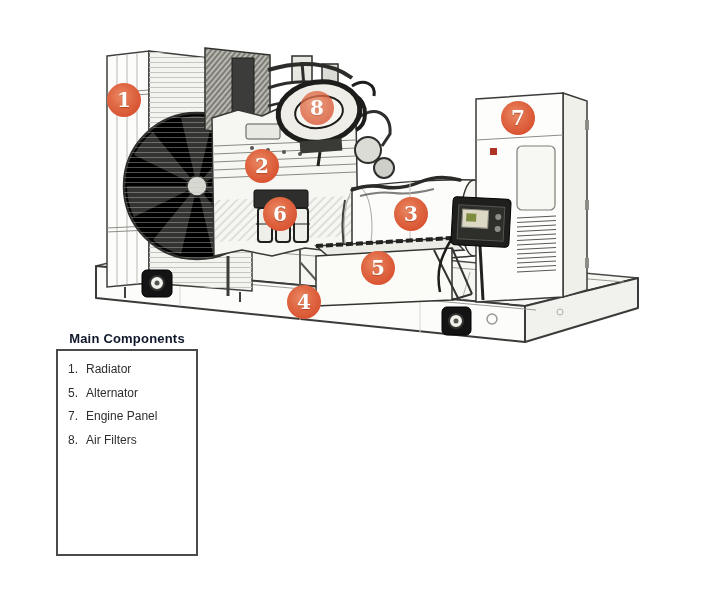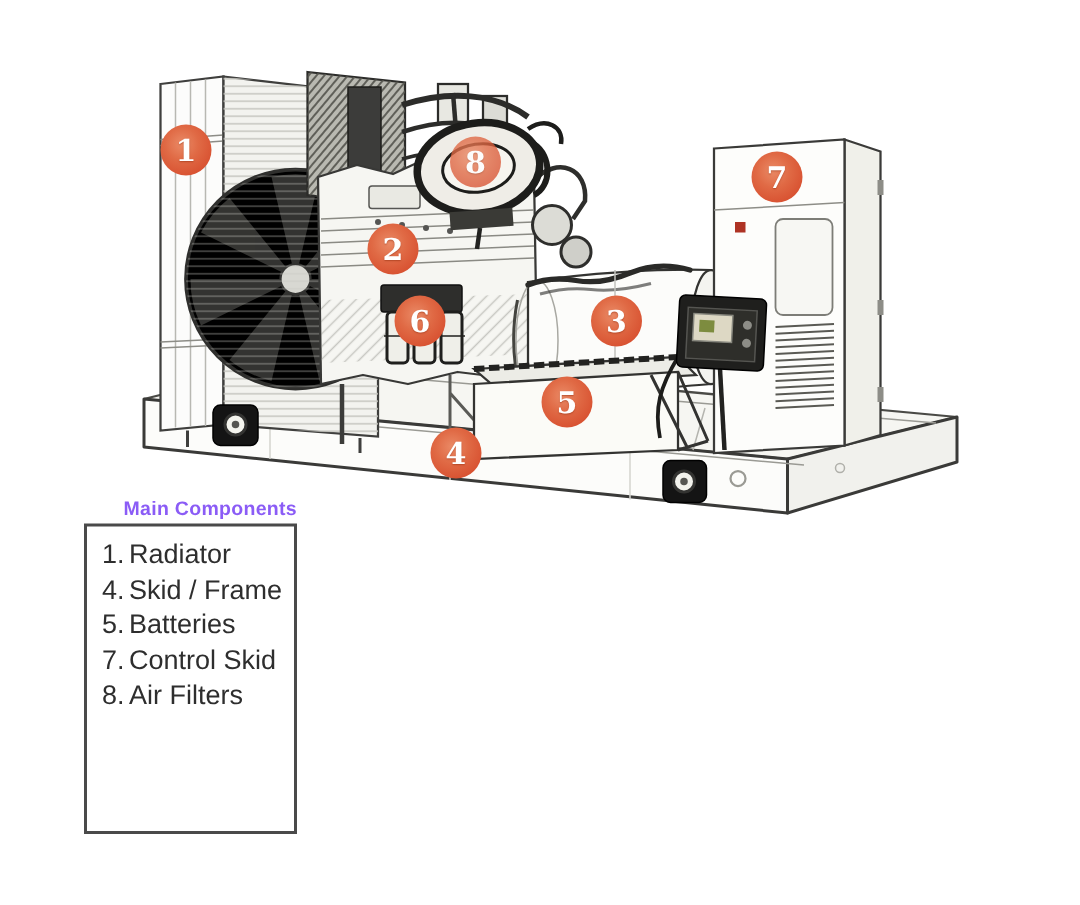--- a/index.html
+++ b/index.html
@@ -20,29 +20,29 @@
   .badge-2{left:245px;top:149px;}
   .badge-3{left:394px;top:197px;}
   .badge-4{left:287px;top:285px;}
   .badge-5{left:361px;top:251px;}
   .badge-6{left:263px;top:197px;}
   .badge-7{left:501px;top:101px;}
   .badge-8{left:300px;top:91px;opacity:.78;}
 
   
   .legend-title{
-    position:absolute;left:56px;top:331px;width:142px;text-align:right;
-    font-size:13px;font-weight:bold;color:#8b5cf6;letter-spacing:.2px;
+    position:absolute;left:56px;top:331px;width:142px;text-align:center;
+    font-size:13px;font-weight:bold;color:#0f172a;letter-spacing:.2px;
   }
   .legend-box{
     position:absolute;left:56px;top:349px;width:142px;height:207px;
     border:2px solid #4a4a4a;background:#ffffff;box-sizing:border-box;
     padding:7px 4px 0 10px;
   }
-  .legend-row{font-size:18px;line-height:23.6px;color:#2e2e2e;white-space:nowrap;}
+  .legend-row{font-size:12px;line-height:23.6px;color:#2e2e2e;white-space:nowrap;}
   .li-num{display:inline-block;width:18px;}
   .li-label{display:inline;}
 </style>
 </head>
 <body>
 
 <div class="stage">
 
   <svg class="diagram" width="720" height="603" viewBox="0 0 720 603">
     <defs>
@@ -220,26 +220,23 @@
   <div class="badge badge-6">6</div>
   <div class="badge badge-7">7</div>
   <div class="badge badge-8">8</div>
 
   <div class="legend-title">Main Components</div>
   <div class="legend-box">
     <div class="legend-row">
       <span class="li-num">1.</span><span class="li-label">Radiator</span>
     </div>
     <div class="legend-row">
-      <span class="li-num">4.</span><span class="li-label">Skid / Frame</span>
-    </div>
-    <div class="legend-row">
-      <span class="li-num">5.</span><span class="li-label">Batteries</span>
-    </div>
-    <div class="legend-row">
-      <span class="li-num">7.</span><span class="li-label">Control Skid</span>
+      <span class="li-num">5.</span><span class="li-label">Alternator</span>
+    </div>
+    <div class="legend-row">
+      <span class="li-num">7.</span><span class="li-label">Engine Panel</span>
     </div>
     <div class="legend-row">
       <span class="li-num">8.</span><span class="li-label">Air Filters</span>
     </div>
   </div>
 
 </div>
 
 </body></html>

